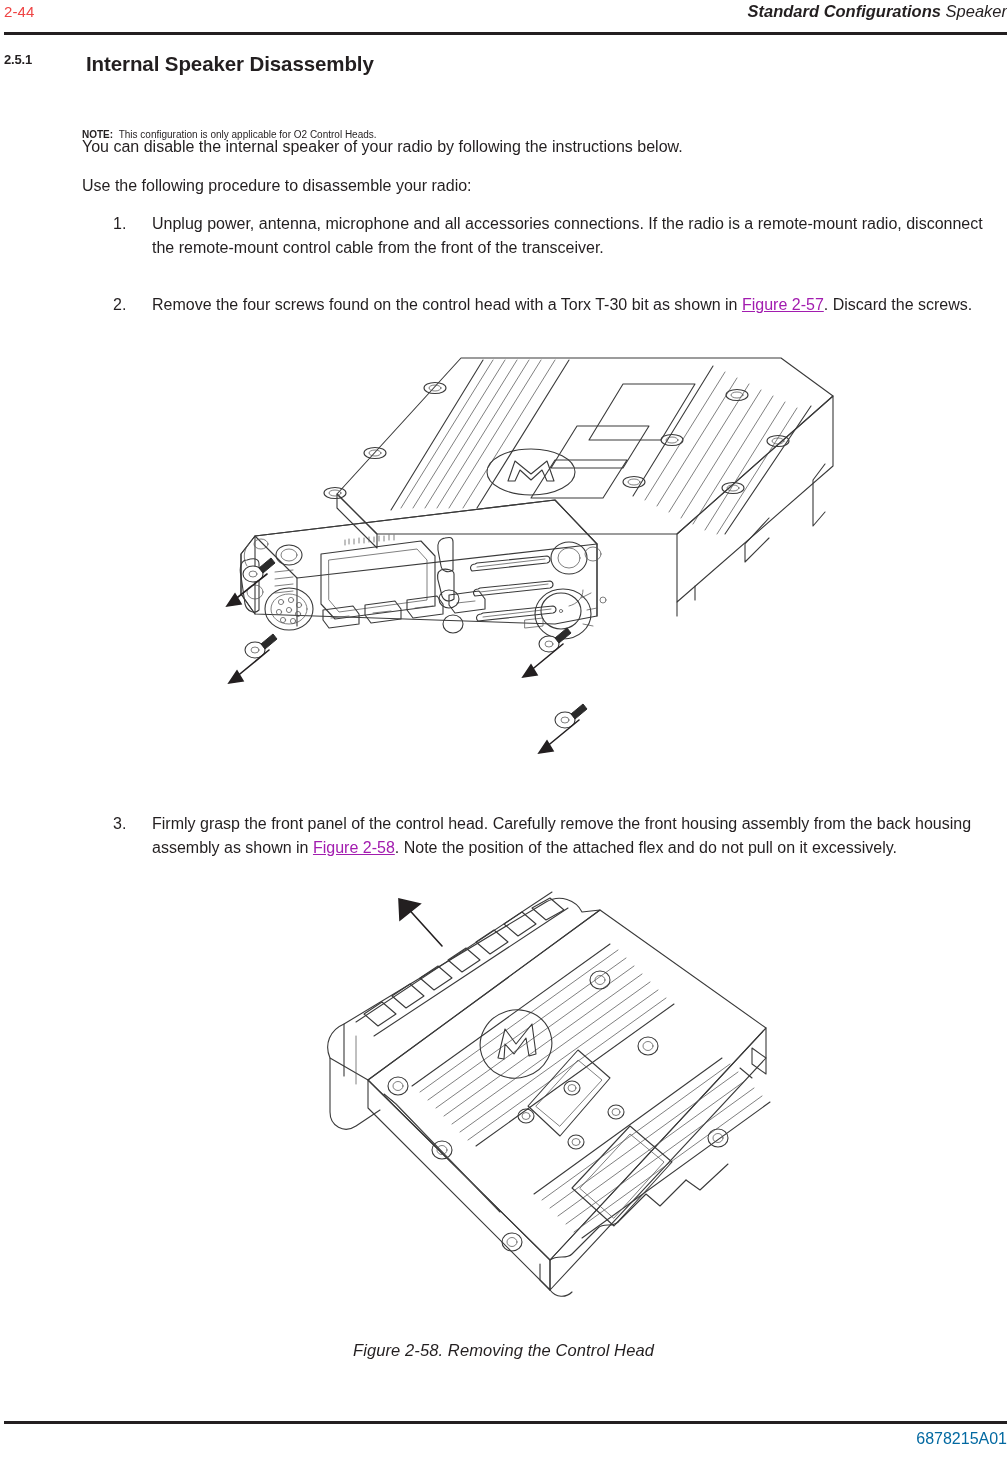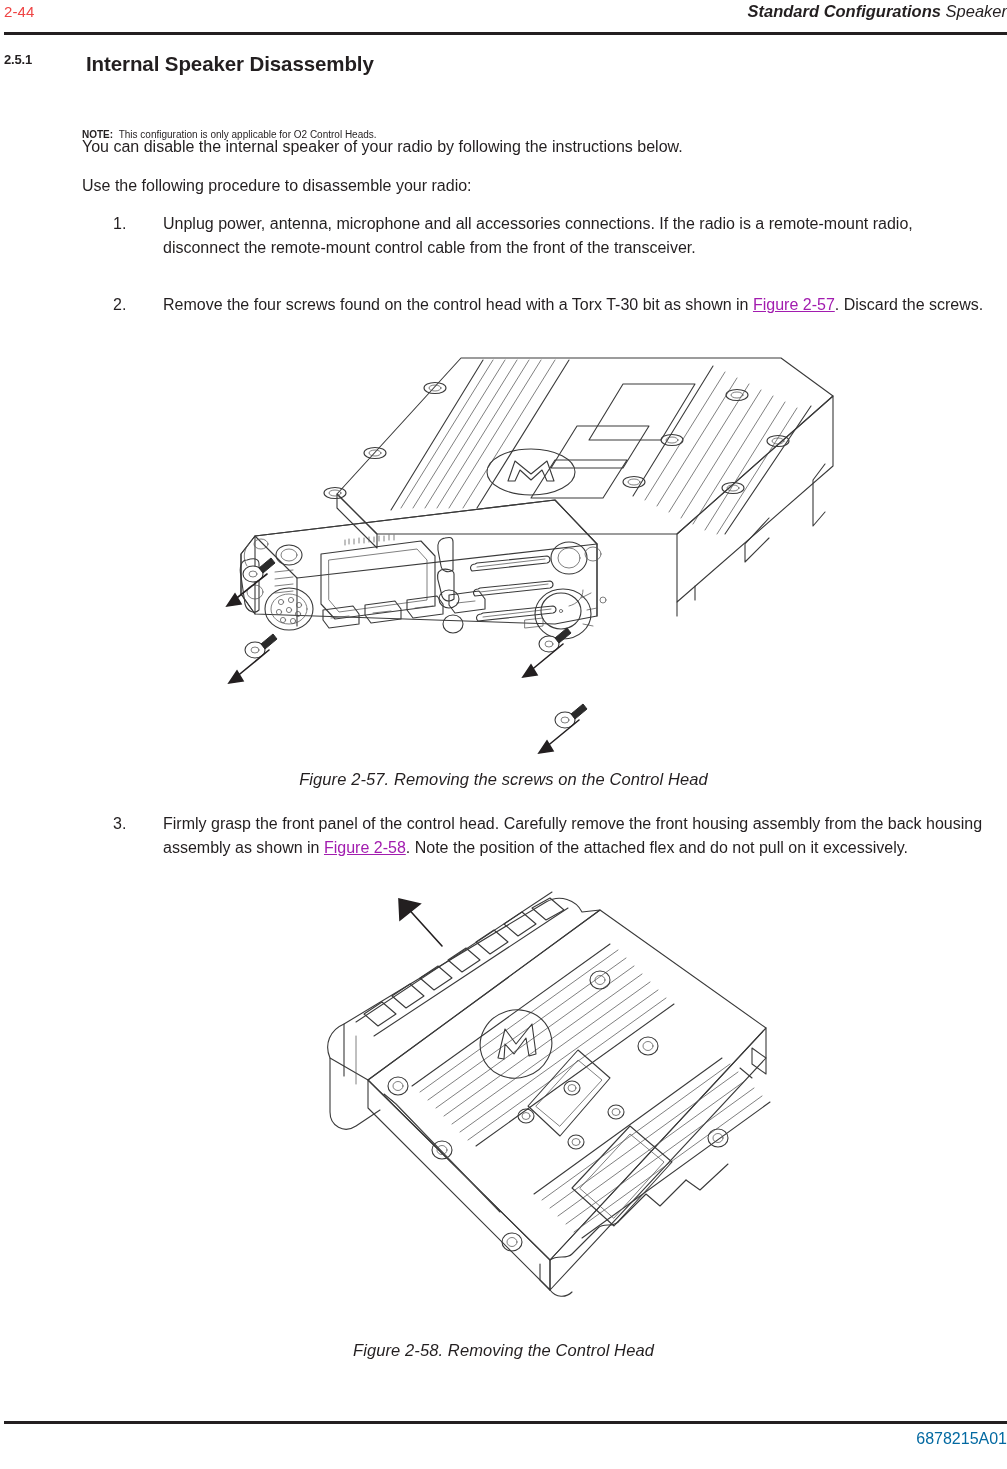--- a/index.html
+++ b/index.html
@@ -57,21 +57,21 @@
   .para-2{top:175px;}
 
   
   .step{
     position:absolute;left:113px;width:880px;
     font-size:16px;line-height:23.5px;
   }
   .step .num{
     position:absolute;left:0px;top:0px;width:34px;text-align:left;
   }
-  .step .txt{display:block;margin-left:50px;}
+  .step .txt{display:block;margin-left:39px;}
   .step-1{top:212px;}
   .step-2{top:293px;}
   .step-3{top:812px;}
   .xref{color:#a21caf;}
 
   
   .fig{position:absolute;}
   .fig-1{left:225px;top:348px;width:640px;height:412px;}
   .fig-2{left:300px;top:868px;width:520px;height:440px;}
   .fig svg{display:block;width:100%;height:100%;}
@@ -339,21 +339,20 @@
       <g>
         <ellipse class="screw-head" cx="340" cy="372" rx="10" ry="8"></ellipse>
         <ellipse class="ln-t" cx="340" cy="372" rx="4" ry="3"></ellipse>
         <path class="screw-body" d="M346 366 L358 356 L362 361 L350 371 Z"></path>
         <path class="arrow" d="M354 372 L320 400" fill="none"></path>
         <path class="arrow" d="M322 393 L314 405 L328 403 Z"></path>
       </g>
     </svg>
   </div>
 
-  <div class="fig-caption cap-1">Figure 2-57.  Removing the screws on the Control Head</div>
 
   <div class="step step-3">
     <span class="num">3.</span>
     <span class="txt"><span>Firmly grasp the front panel of the control head. Carefully remove the front housing assembly from the back housing assembly as shown in </span><a class="xref" href="#">Figure 2-58</a><span>. Note the position of the attached flex and do not pull on it excessively.</span></span>
   </div>
 
   <div class="fig fig-2">
     <svg viewBox="0 0 520 440" xmlns="http://www.w3.org/2000/svg" aria-hidden="true">
 
       <g>

